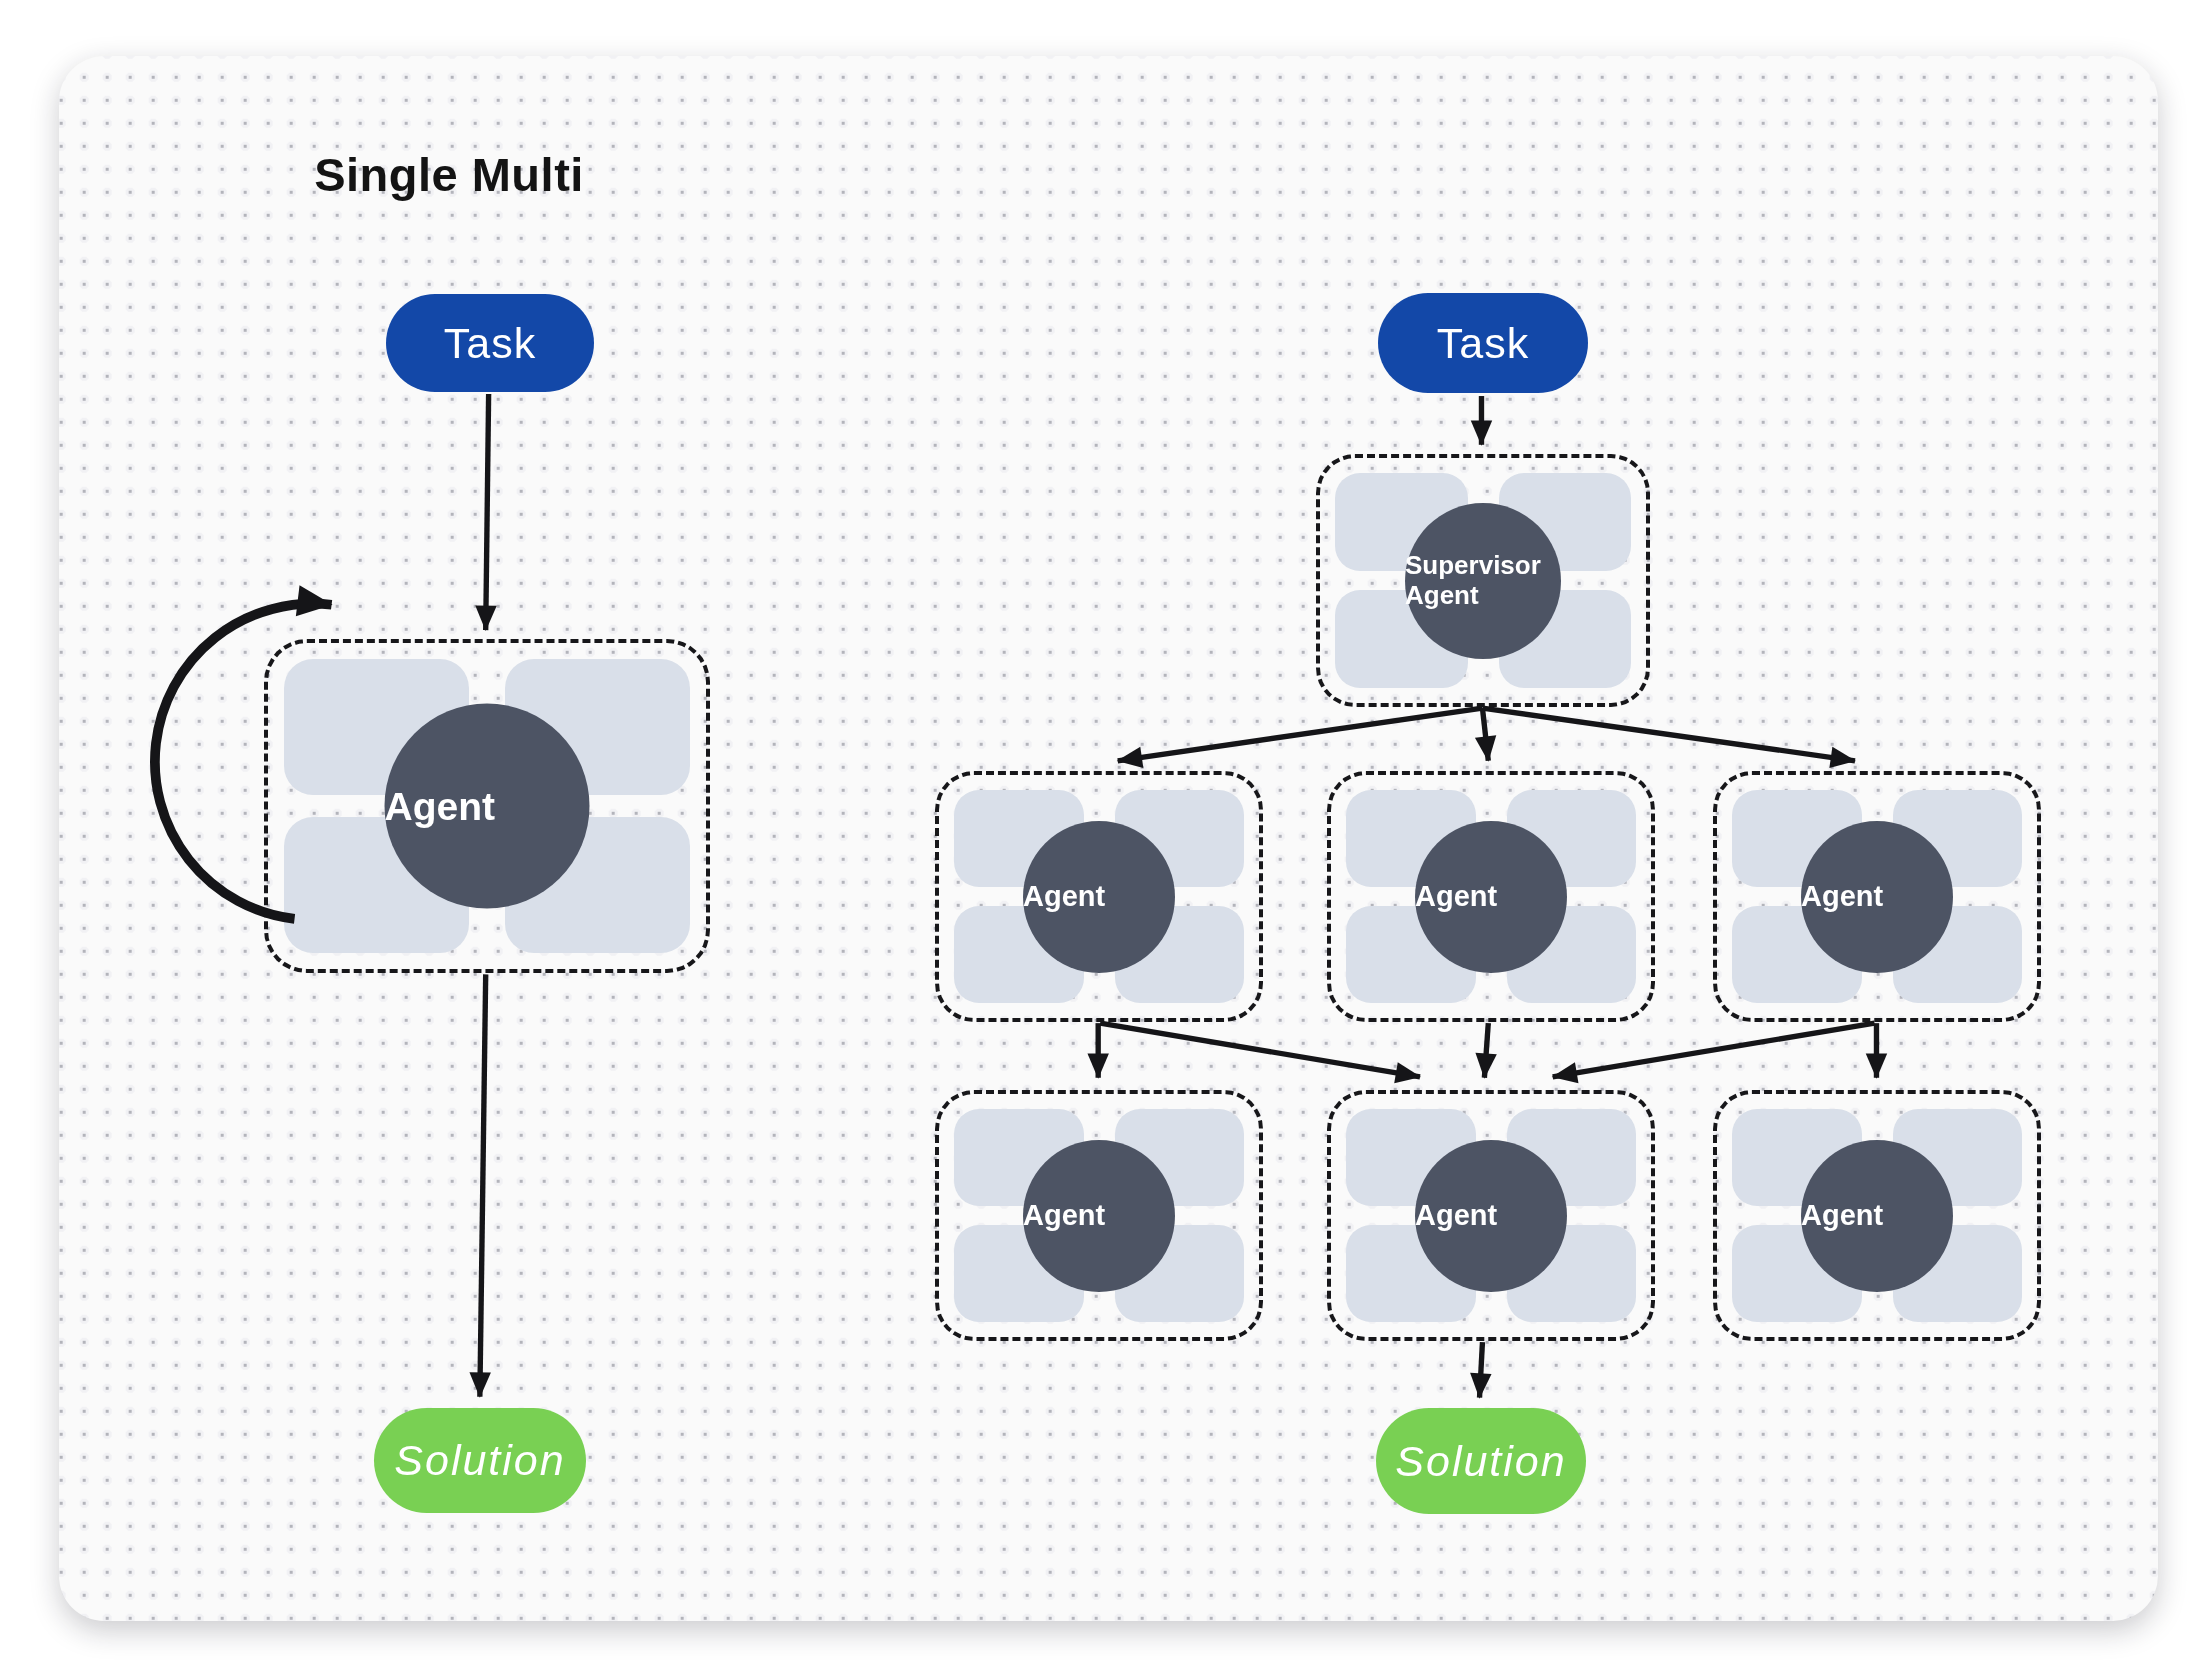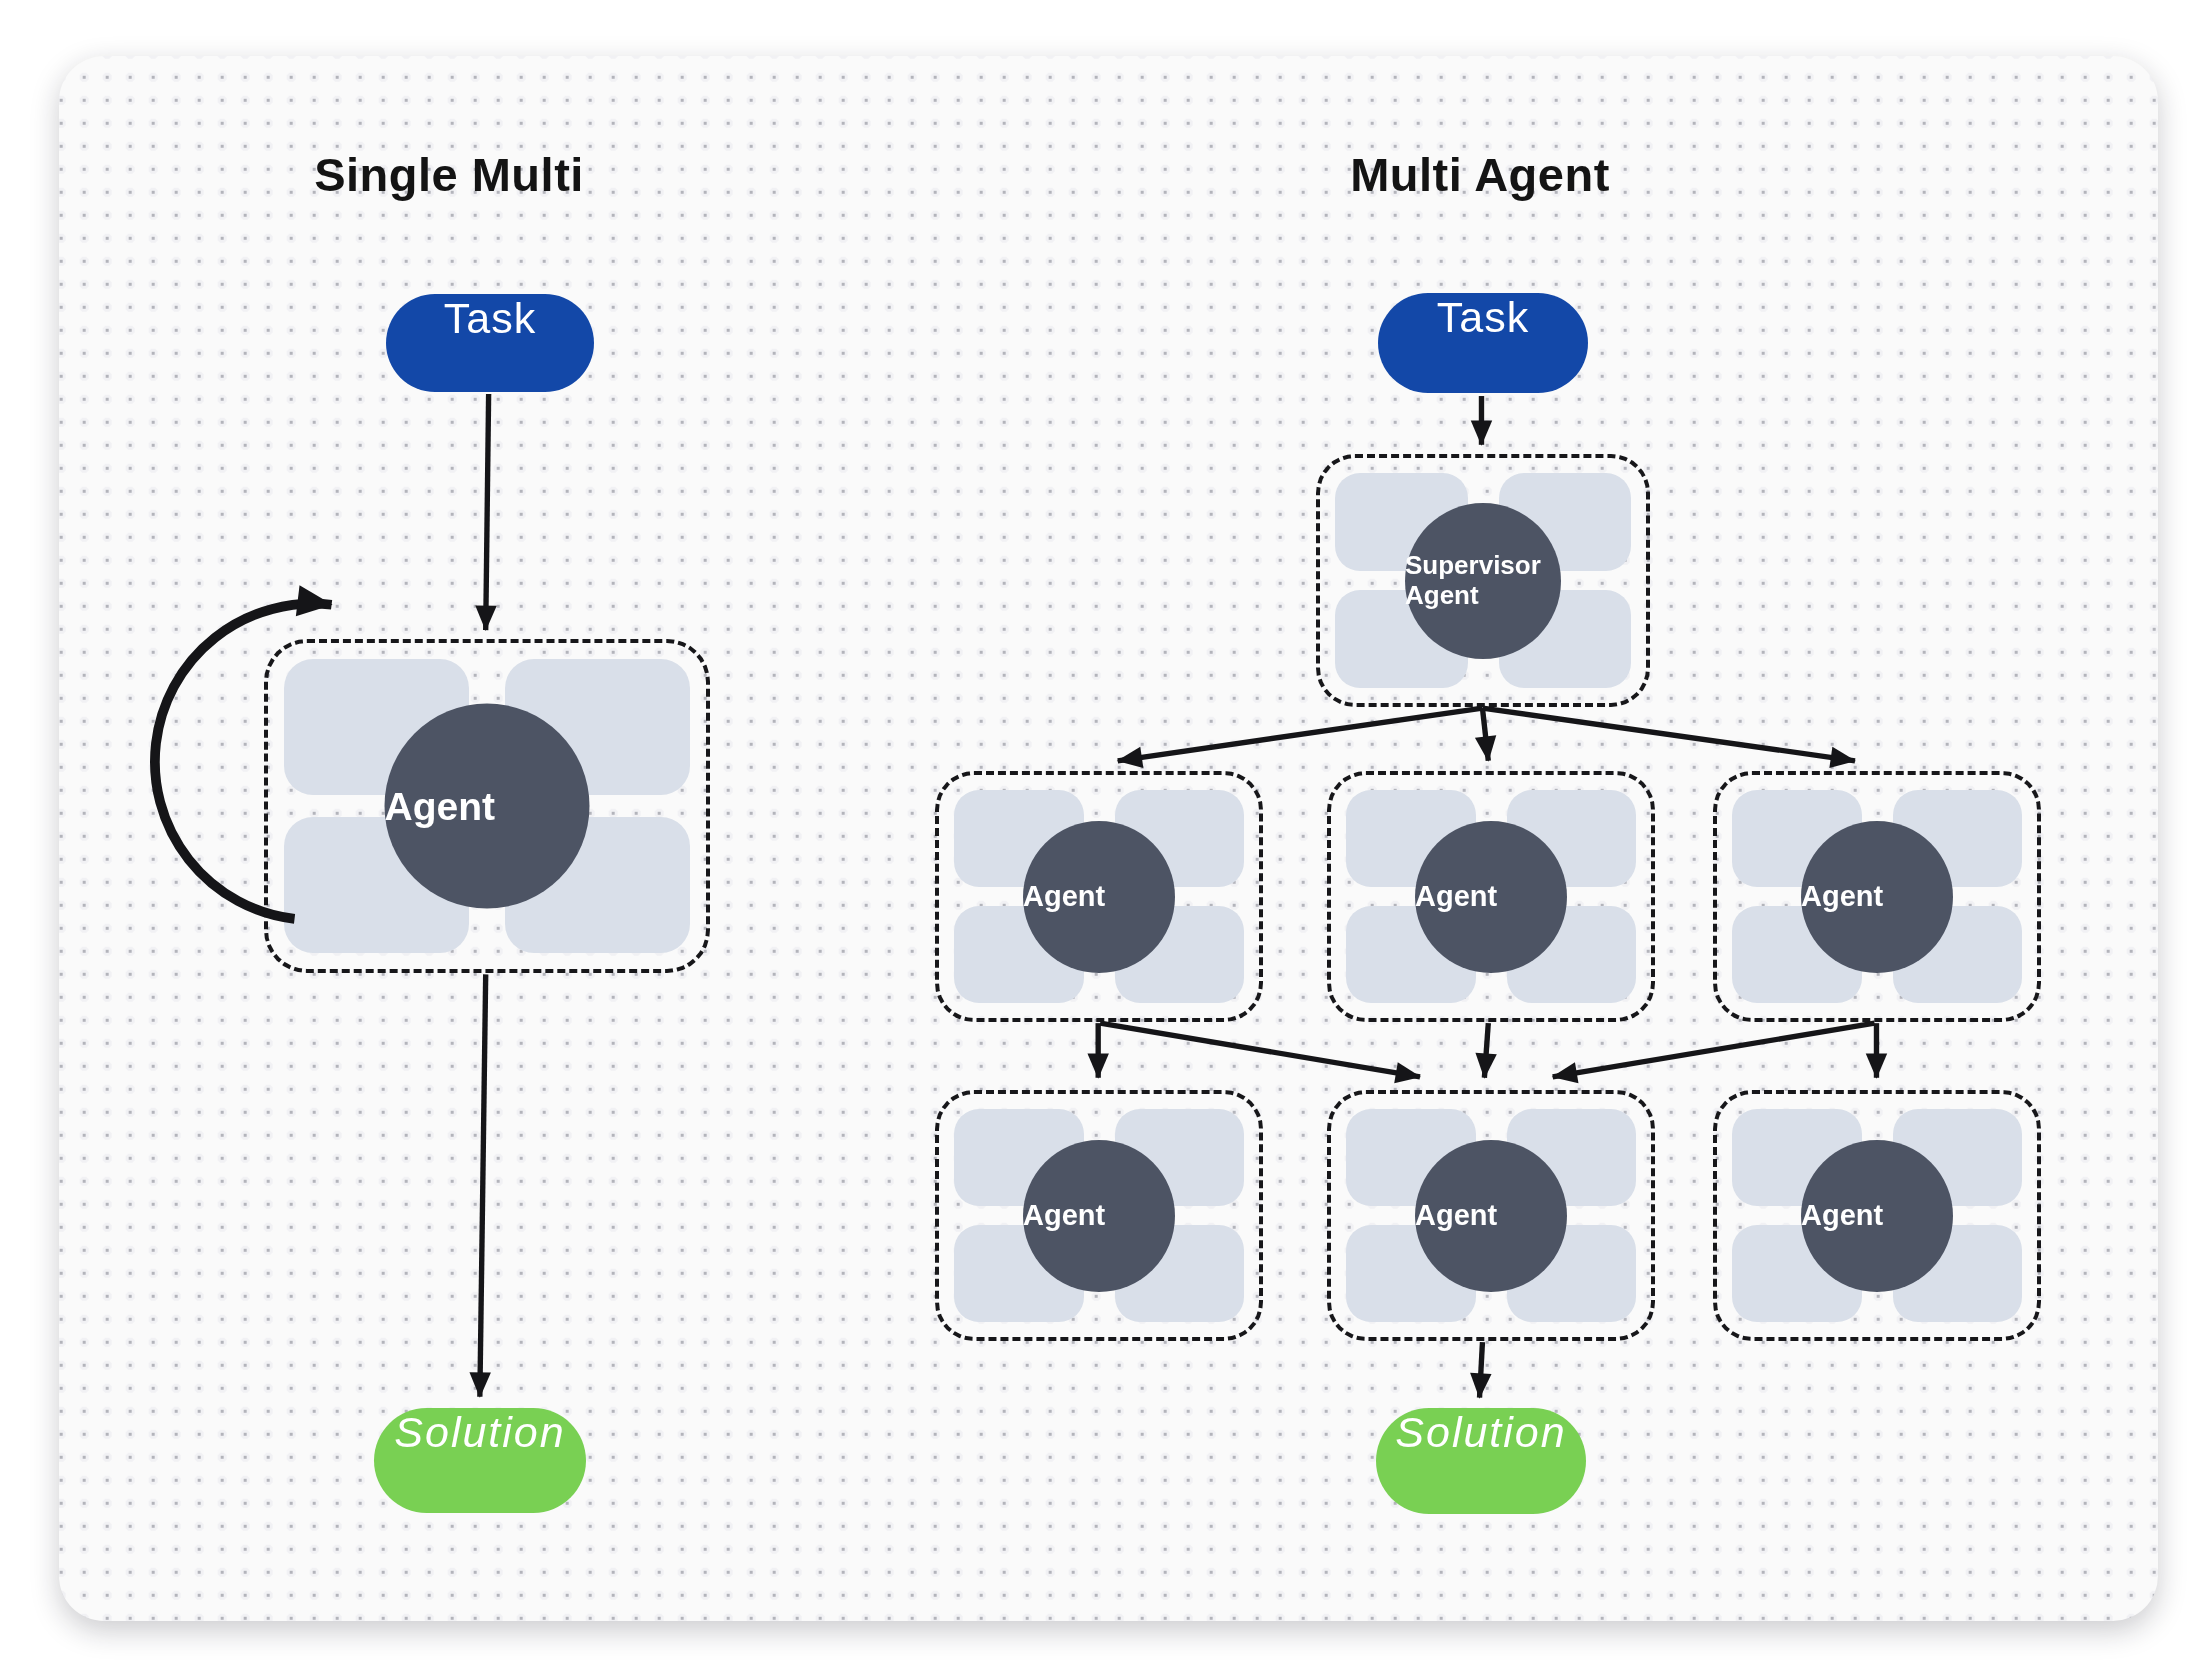--- a/index.html
+++ b/index.html
@@ -16,21 +16,21 @@
     background-size:23px 23px,23px 23px;
     background-position:13.7px 9.8px,13.7px 9.8px;
     border-radius:45px;
     box-shadow:0 9.8px 29px rgba(25,25,35,.22);
   }
   .col-title{
     position:absolute;width:488px;text-align:center;
     font-size:47px;font-weight:700;color:#141414;letter-spacing:0.5px;
   }
   .pill{
-    position:absolute;display:flex;justify-content:center;
+    position:absolute;display:flex;align-items:center;justify-content:center;
     color:#ffffff;border-radius:59px;font-weight:400;
   }
   .pill.task{background:var(--color-task_bg,#1348a8);font-size:43px;letter-spacing:1px;}
   .pill.solution{background:var(--color-solution_bg,#79d053);font-size:43px;letter-spacing:2px;font-style:italic;}
   .abox{
     position:absolute;box-sizing:border-box;
     border:4.9px dashed #17171a;border-radius:39px;
     display:grid;grid-template-columns:1fr 1fr;grid-template-rows:1fr 1fr;
     gap:19.5px 31px;padding:14.6px;
   }
@@ -51,21 +51,20 @@
   .arrow.loop{stroke-width:10;}
   .ahp{fill:var(--color-line,#151518);}
 </style>
 </head>
 <body>
 
 <div class="stage">
   <div class="card">
 
     <div class="col-title" style="left:146px;top:91px;">Single Multi</div>
-    <div class="col-title" style="left:1177px;top:91px;">Multi Agent</div>
 
     <div class="pill task" style="left:327px;top:238px;width:208px;height:98px;">
       <span>Task</span>
     </div>
 
     <div class="abox big" style="left:205px;top:583px;width:446px;height:334px;">
       <div class="tile"></div>
       <div class="tile"></div>
       <div class="tile"></div>
       <div class="tile"></div>

